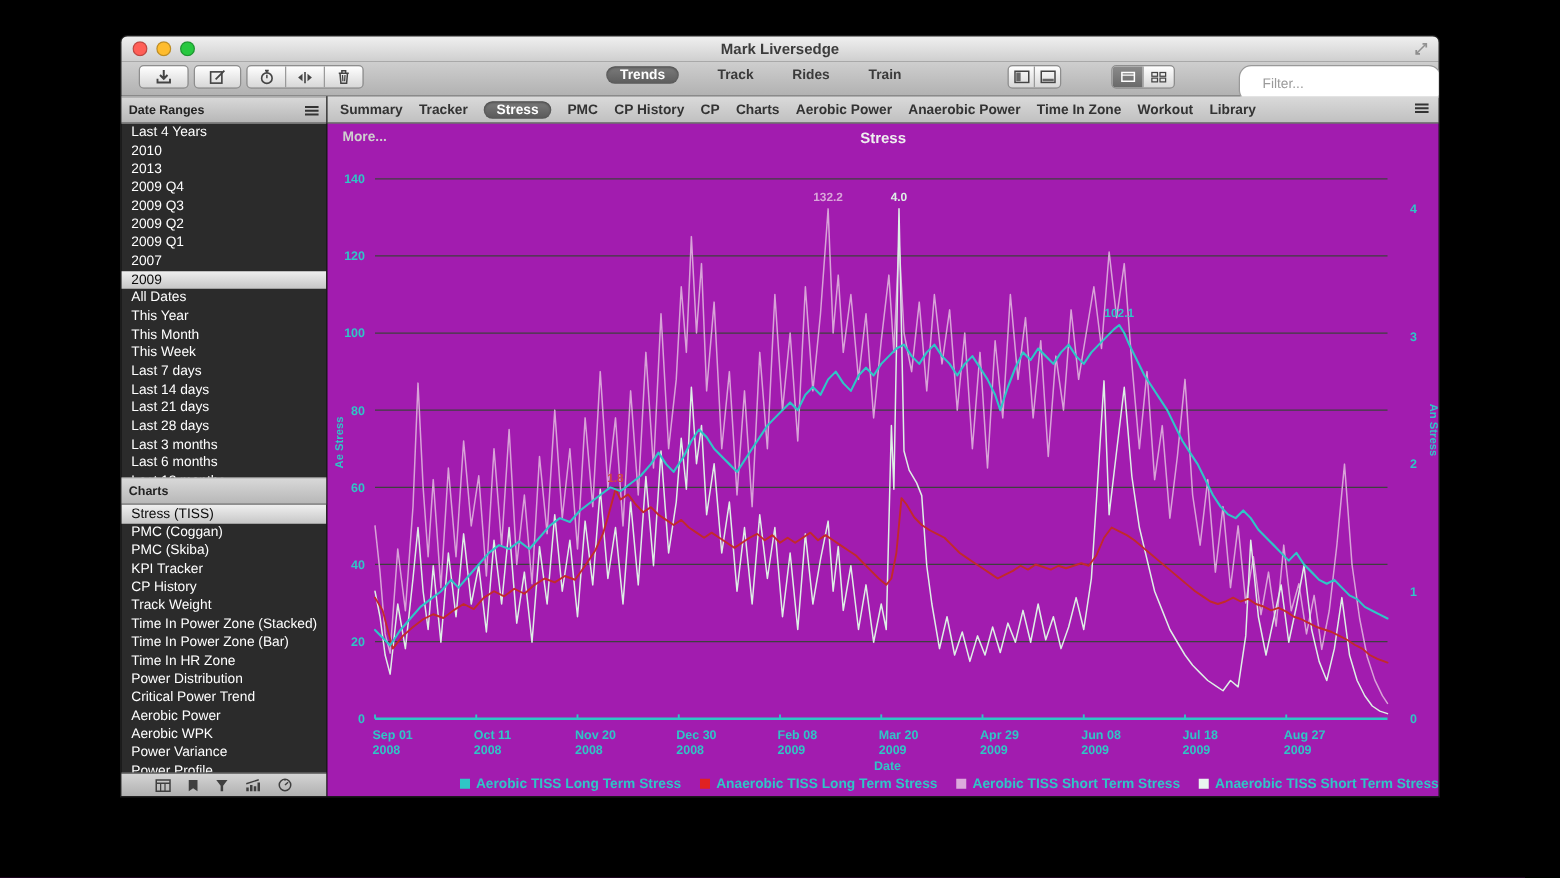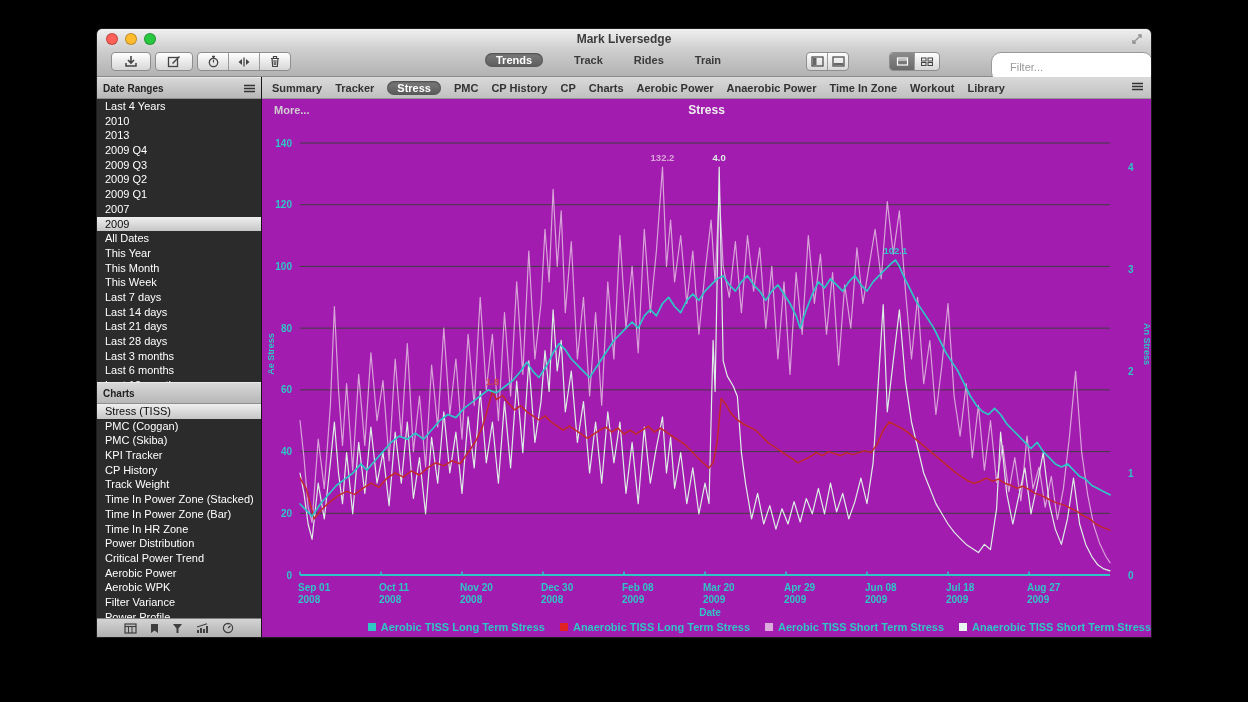--- a/index.html
+++ b/index.html
@@ -225,21 +225,21 @@
             <div class="item">KPI Tracker</div>
             <div class="item">CP History</div>
             <div class="item">Track Weight</div>
             <div class="item">Time In Power Zone (Stacked)</div>
             <div class="item">Time In Power Zone (Bar)</div>
             <div class="item">Time In HR Zone</div>
             <div class="item">Power Distribution</div>
             <div class="item">Critical Power Trend</div>
             <div class="item">Aerobic Power</div>
             <div class="item">Aerobic WPK</div>
-            <div class="item">Filter Variance</div>
+            <div class="item">Power Variance</div>
             <div class="item">Power Profile</div>
           </div>
         <div class="sidefooter">
           <svg width="13" height="11">
             <rect x="1" y="1" width="11" height="9" fill="none" stroke="#3f3f3f" stroke-width="1.2"></rect>
             <line x1="1" y1="3.5" x2="12" y2="3.5" stroke="#3f3f3f" stroke-width="1.2"></line>
             <line x1="4.5" y1="3.5" x2="4.5" y2="10" stroke="#3f3f3f" stroke-width="1"></line>
             <line x1="8" y1="3.5" x2="8" y2="10" stroke="#3f3f3f" stroke-width="1"></line>
           </svg>
           <svg width="9" height="11">

